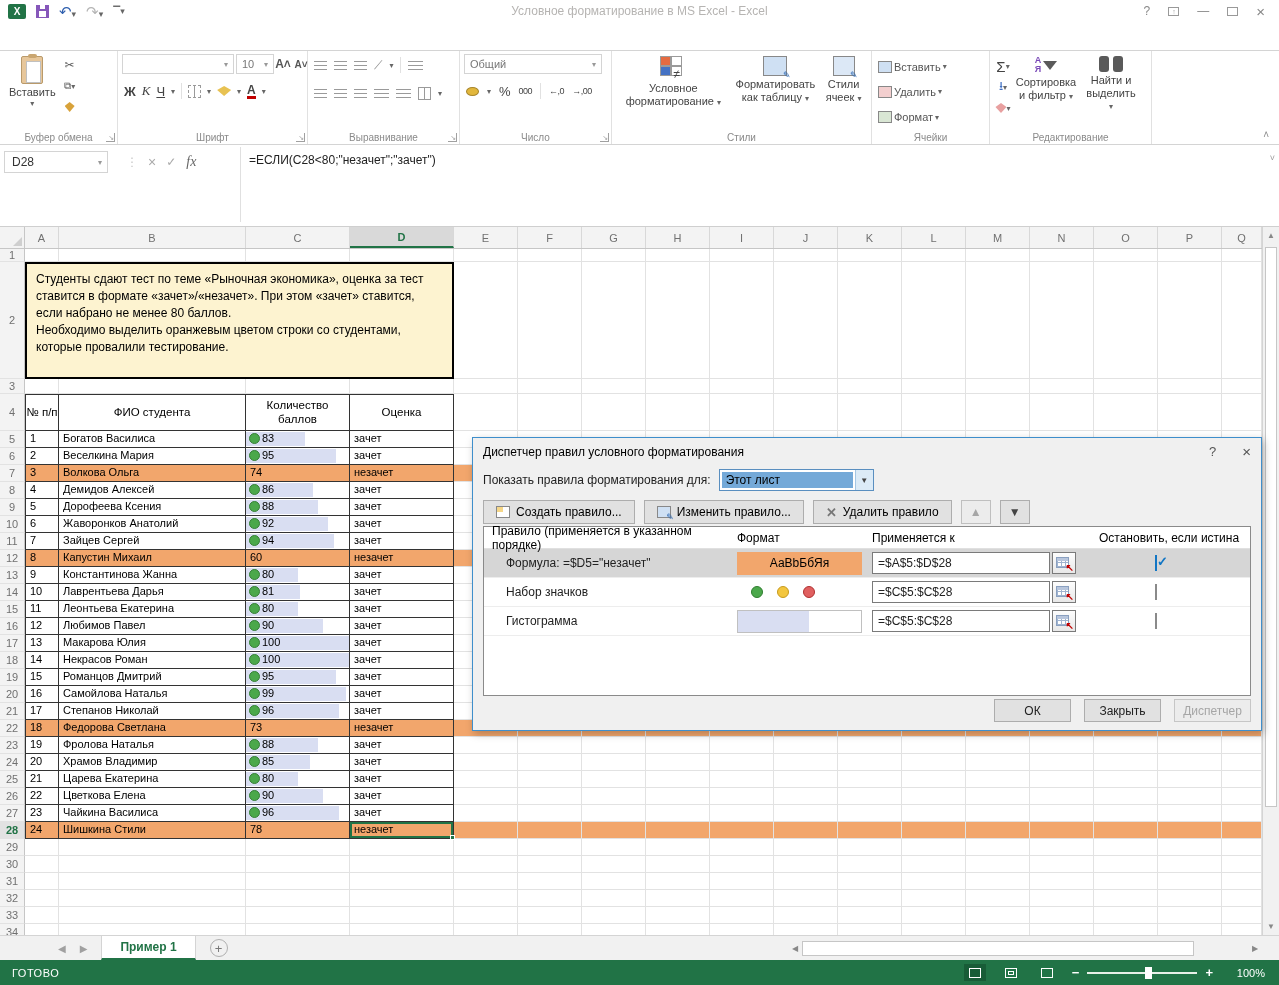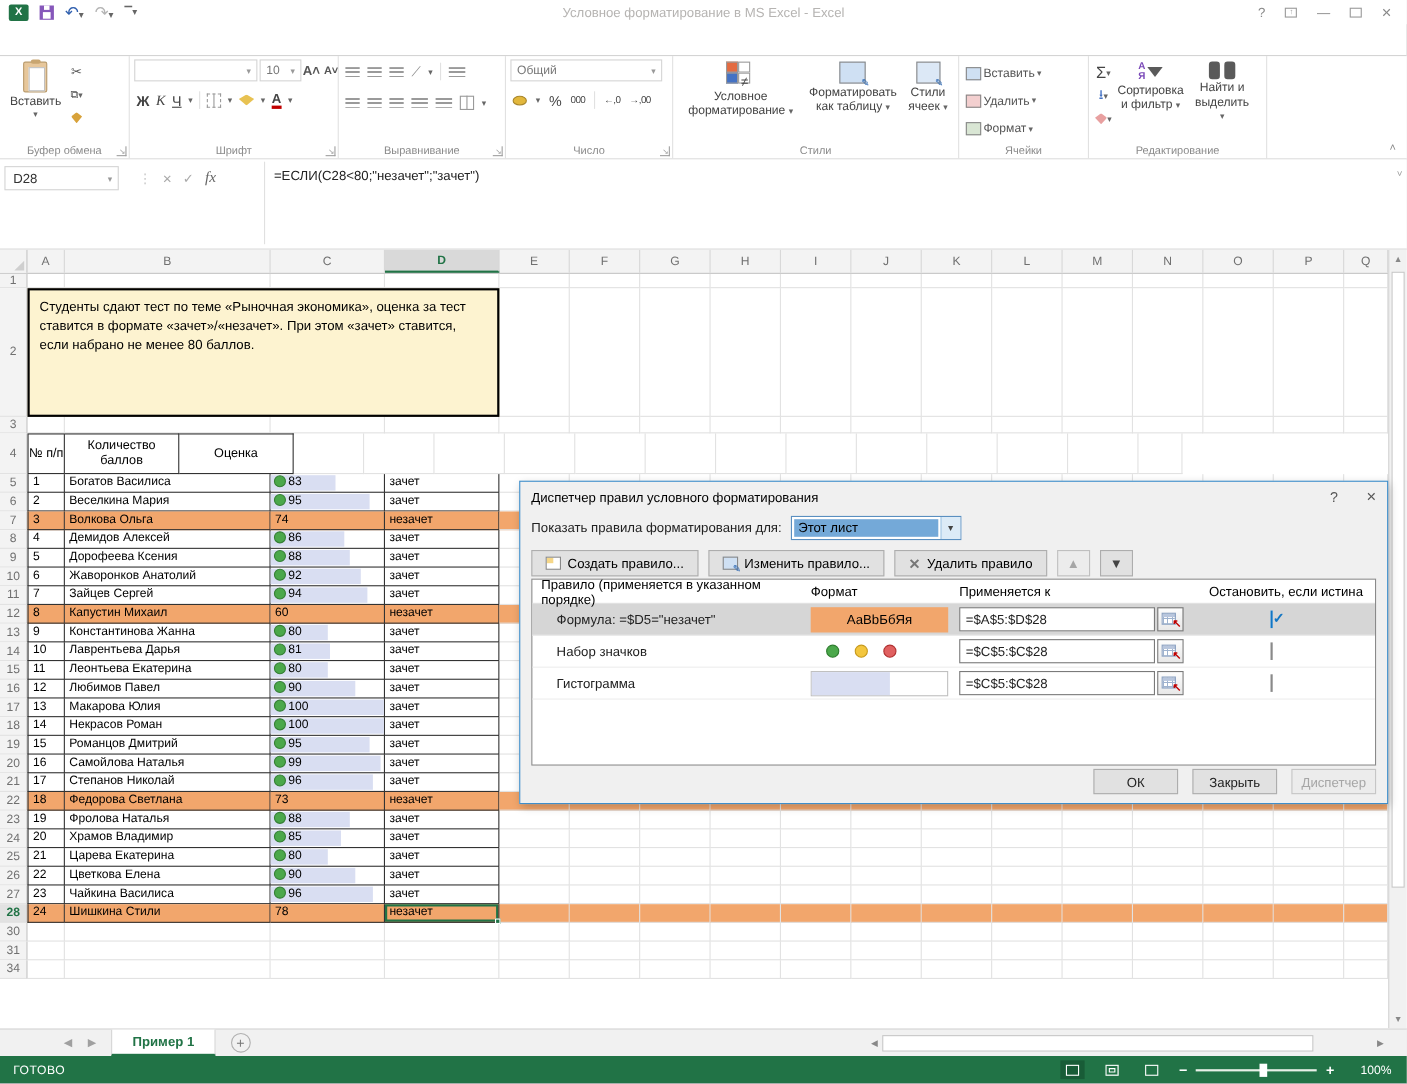--- a/index.html
+++ b/index.html
@@ -454,20 +454,21 @@
           <div class="cell" style="width: 64px;"></div>
           <div class="cell" style="width: 64px;"></div>
           <div class="cell" style="width: 64px;"></div>
           <div class="cell" style="width: 64px;"></div>
           <div class="cell" style="width: 64px;"></div>
           <div class="cell" style="width: 40px;"></div>
         </div>
         <div class="grow" style="height: 37px;">
           <div class="rowhdr">4</div>
           <div class="cell tb tb-top tb-left thead" style="width: 34px; text-align: center;">№ п/п</div>
+          <div class="cell tb tb-top thead" style="width: 187px;">ФИО студента</div>
           <div class="cell tb tb-top thead" style="width: 104px;">Количество баллов</div>
           <div class="cell tb tb-top thead" style="width: 104px;">Оценка</div>
           <div class="cell" style="width: 64px;"></div>
           <div class="cell" style="width: 64px;"></div>
           <div class="cell" style="width: 64px;"></div>
           <div class="cell" style="width: 64px;"></div>
           <div class="cell" style="width: 64px;"></div>
           <div class="cell" style="width: 64px;"></div>
           <div class="cell" style="width: 64px;"></div>
           <div class="cell" style="width: 64px;"></div>
@@ -951,20 +952,40 @@
           <div class="cell orange" style="width: 64px;"></div>
           <div class="cell orange" style="width: 64px;"></div>
           <div class="cell orange" style="width: 64px;"></div>
           <div class="cell orange" style="width: 64px;"></div>
           <div class="cell orange" style="width: 64px;"></div>
           <div class="cell orange" style="width: 64px;"></div>
           <div class="cell orange" style="width: 64px;"></div>
           <div class="cell orange" style="width: 40px;"></div>
         </div>
         <div class="grow" style="height: 17px;">
+          <div class="rowhdr">29</div>
+          <div class="cell" style="width: 34px;"></div>
+          <div class="cell" style="width: 187px;"></div>
+          <div class="cell" style="width: 104px;"></div>
+          <div class="cell" style="width: 104px;"></div>
+          <div class="cell" style="width: 64px;"></div>
+          <div class="cell" style="width: 64px;"></div>
+          <div class="cell" style="width: 64px;"></div>
+          <div class="cell" style="width: 64px;"></div>
+          <div class="cell" style="width: 64px;"></div>
+          <div class="cell" style="width: 64px;"></div>
+          <div class="cell" style="width: 64px;"></div>
+          <div class="cell" style="width: 64px;"></div>
+          <div class="cell" style="width: 64px;"></div>
+          <div class="cell" style="width: 64px;"></div>
+          <div class="cell" style="width: 64px;"></div>
+          <div class="cell" style="width: 64px;"></div>
+          <div class="cell" style="width: 40px;"></div>
+        </div>
+        <div class="grow" style="height: 17px;">
           <div class="rowhdr">30</div>
           <div class="cell" style="width: 34px;"></div>
           <div class="cell" style="width: 187px;"></div>
           <div class="cell" style="width: 104px;"></div>
           <div class="cell" style="width: 104px;"></div>
           <div class="cell" style="width: 64px;"></div>
           <div class="cell" style="width: 64px;"></div>
           <div class="cell" style="width: 64px;"></div>
           <div class="cell" style="width: 64px;"></div>
           <div class="cell" style="width: 64px;"></div>
@@ -991,20 +1012,60 @@
           <div class="cell" style="width: 64px;"></div>
           <div class="cell" style="width: 64px;"></div>
           <div class="cell" style="width: 64px;"></div>
           <div class="cell" style="width: 64px;"></div>
           <div class="cell" style="width: 64px;"></div>
           <div class="cell" style="width: 64px;"></div>
           <div class="cell" style="width: 64px;"></div>
           <div class="cell" style="width: 40px;"></div>
         </div>
         <div class="grow" style="height: 17px;">
+          <div class="rowhdr">32</div>
+          <div class="cell" style="width: 34px;"></div>
+          <div class="cell" style="width: 187px;"></div>
+          <div class="cell" style="width: 104px;"></div>
+          <div class="cell" style="width: 104px;"></div>
+          <div class="cell" style="width: 64px;"></div>
+          <div class="cell" style="width: 64px;"></div>
+          <div class="cell" style="width: 64px;"></div>
+          <div class="cell" style="width: 64px;"></div>
+          <div class="cell" style="width: 64px;"></div>
+          <div class="cell" style="width: 64px;"></div>
+          <div class="cell" style="width: 64px;"></div>
+          <div class="cell" style="width: 64px;"></div>
+          <div class="cell" style="width: 64px;"></div>
+          <div class="cell" style="width: 64px;"></div>
+          <div class="cell" style="width: 64px;"></div>
+          <div class="cell" style="width: 64px;"></div>
+          <div class="cell" style="width: 40px;"></div>
+        </div>
+        <div class="grow" style="height: 17px;">
+          <div class="rowhdr">33</div>
+          <div class="cell" style="width: 34px;"></div>
+          <div class="cell" style="width: 187px;"></div>
+          <div class="cell" style="width: 104px;"></div>
+          <div class="cell" style="width: 104px;"></div>
+          <div class="cell" style="width: 64px;"></div>
+          <div class="cell" style="width: 64px;"></div>
+          <div class="cell" style="width: 64px;"></div>
+          <div class="cell" style="width: 64px;"></div>
+          <div class="cell" style="width: 64px;"></div>
+          <div class="cell" style="width: 64px;"></div>
+          <div class="cell" style="width: 64px;"></div>
+          <div class="cell" style="width: 64px;"></div>
+          <div class="cell" style="width: 64px;"></div>
+          <div class="cell" style="width: 64px;"></div>
+          <div class="cell" style="width: 64px;"></div>
+          <div class="cell" style="width: 64px;"></div>
+          <div class="cell" style="width: 40px;"></div>
+        </div>
+        <div class="grow" style="height: 17px;">
           <div class="rowhdr">34</div>
           <div class="cell" style="width: 34px;"></div>
           <div class="cell" style="width: 187px;"></div>
           <div class="cell" style="width: 104px;"></div>
           <div class="cell" style="width: 104px;"></div>
           <div class="cell" style="width: 64px;"></div>
           <div class="cell" style="width: 64px;"></div>
           <div class="cell" style="width: 64px;"></div>
           <div class="cell" style="width: 64px;"></div>
           <div class="cell" style="width: 64px;"></div>
@@ -1012,20 +1073,21 @@
           <div class="cell" style="width: 64px;"></div>
           <div class="cell" style="width: 64px;"></div>
           <div class="cell" style="width: 64px;"></div>
           <div class="cell" style="width: 64px;"></div>
           <div class="cell" style="width: 64px;"></div>
           <div class="cell" style="width: 64px;"></div>
           <div class="cell" style="width: 40px;"></div>
         </div>
         <div class="note">
           <div>Студенты сдают тест по теме «Рыночная экономика», оценка за тест ставится в формате «зачет»/«незачет». При этом «зачет» ставится, если набрано не менее 80 баллов.</div>
+          <div>Необходимо выделить оранжевым цветом строки со студентами, которые провалили тестирование.</div>
         </div>
       </div>
     <div class="vscroll">
       <div class="arr">▲</div>
       <div class="thumb"></div>
       <div class="arr down">▼</div>
     </div>
   </div>
 
   <div class="dialog">

